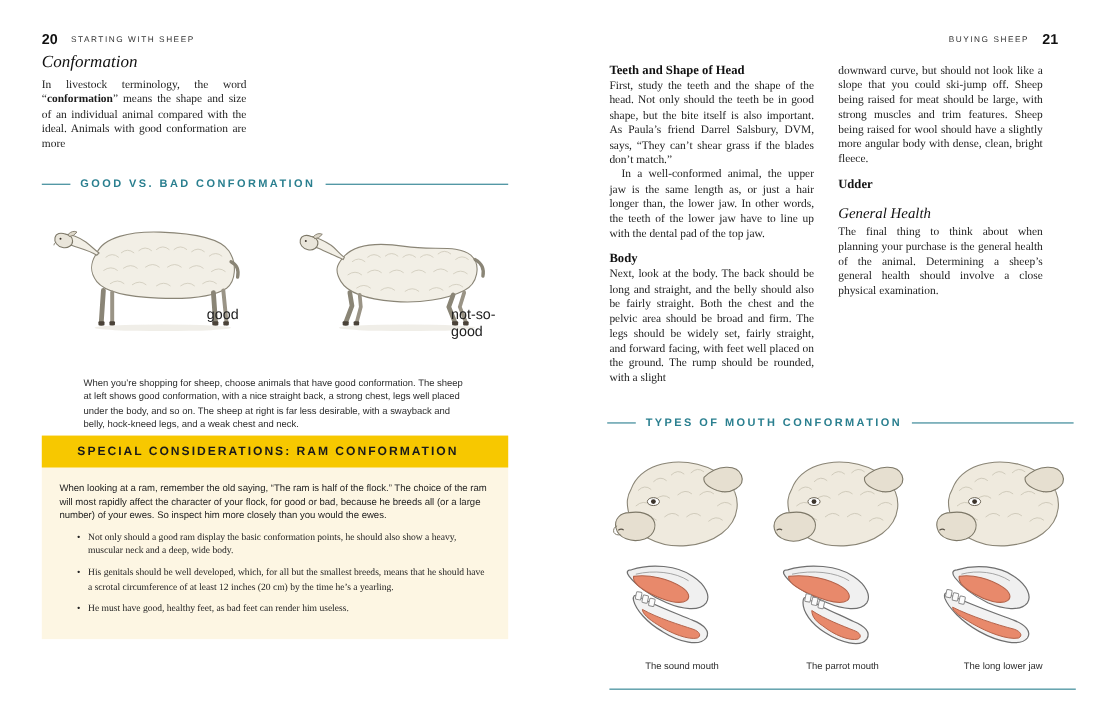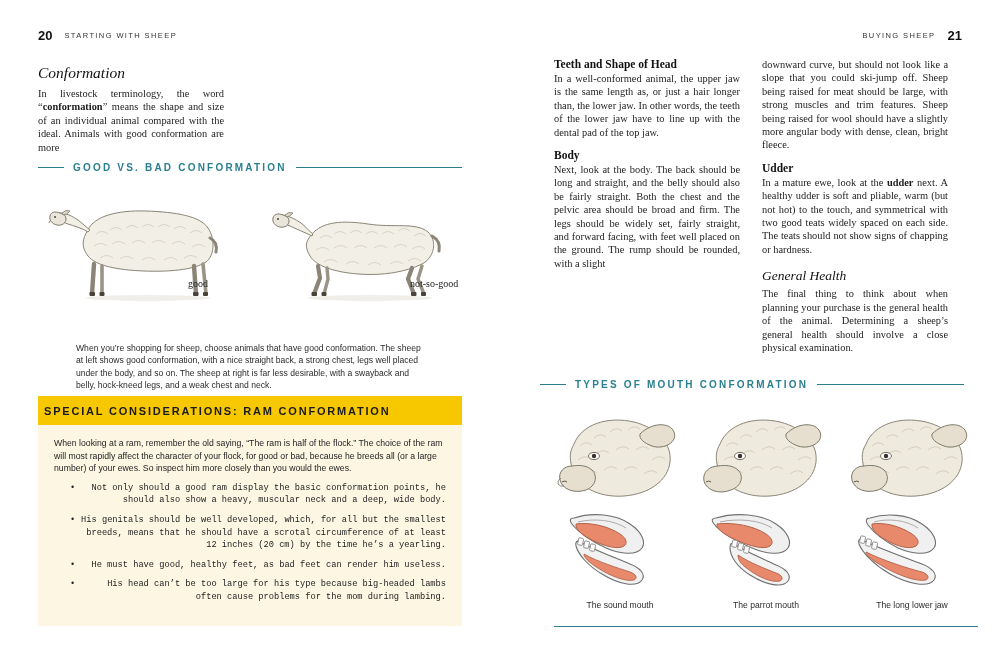--- a/index.html
+++ b/index.html
@@ -68,47 +68,47 @@
 
   
   .illo-block { position: absolute; }
   .sheep-row { position: relative; width: 424px; height: 130px; }
   .caption {
     font-family: "Liberation Sans", sans-serif;
     font-size: 8.6px; line-height: 12.4px; color: #2b2b2b;
   }
   .tick-label {
     position: absolute;
-    font-family: Liberation Serif, serif;
-    font-size: 10px; color: #222;
+    font-family: Liberation Sans, sans-serif;
+    font-size: 13px; color: #222;
   }
 
   
   .sidebar-box {
     position: absolute; width: 424px;
     background: #fdf6e3; border: 0;
   }
   .sidebar-title {
     background: #f7c800; color: #1a1a1a;
     font-family: "Liberation Sans", sans-serif;
     font-size: 11px; font-weight: bold; letter-spacing: 1.8px;
-    text-align: left; padding: 9px 19px 8px 6px; text-transform: uppercase;
+    text-align: center; padding: 9px 19px 8px 6px; text-transform: uppercase;
   }
   .sidebar-body { padding: 12px 16px 14px 16px; }
   .sidebar-body p {
     margin: 0 0 7px 0;
     font-family: "Liberation Sans", sans-serif;
     font-size: 8.7px; line-height: 12.6px; color: #232323;
   }
   .sidebar-body ul { margin: 2px 0 8px 0; padding-left: 16px; list-style: none; }
   .sidebar-body li {
     position: relative;
-    font-family: Liberation Mono, monospace;
+    font-family: Liberation Serif, serif;
     font-size: 8.7px; line-height: 12.6px; color: #232323;
-    margin-bottom: 7px; padding-left: 10px; text-align: right;
+    margin-bottom: 7px; padding-left: 10px;
   }
   .sidebar-body li:before {
     content: "\2022"; position: absolute; left: 0; top: 0; color: #232323;
   }
   .sidebar-body p.last { margin-bottom: 0; }
 
   
   .mouth-fig { position: absolute; width: 424px; }
   .mouth-grid { display: flex; gap: 14px; }
   .mouth-cell { width: 132px; text-align: center; }
@@ -127,21 +127,21 @@
 
 <div class="spread">
 
   <div class="page">
 
     <div class="runhead left">
       <span class="folio">20</span>
       <span class="runtitle">Starting with Sheep</span>
     </div>
 
-    <div class="cols" style="top:64px; left:38px;flex-direction:column;">
+    <div class="cols" style="top:48px; left:38px;flex-direction:column;">
       <div class="col">
         <h2 class="sec">Conformation</h2>
         <p class="body">In livestock terminology, the word “<b>conformation</b>” means the shape and size of an individual animal compared with the ideal. Animals with good conformation are more</p>
       </div>
     </div>
 
     <div class="featurehead" style="top:162px; left:38px;">
       <div class="rule short"></div>
       <div class="label">Good vs. Bad Conformation</div>
       <div class="rule"></div>
@@ -250,54 +250,53 @@
     </div>
 
     <div class="sidebar-box" style="top:396px; left:38px;">
       <div class="sidebar-title">Special Considerations: Ram Conformation</div>
       <div class="sidebar-body">
         <p>When looking at a ram, remember the old saying, “The ram is half of the flock.” The choice of the ram will most rapidly affect the character of your flock, for good or bad, because he breeds all (or a large number) of your ewes. So inspect him more closely than you would the ewes.</p>
         <ul>
           <li>Not only should a good ram display the basic conformation points, he should also show a heavy, muscular neck and a deep, wide body.</li>
           <li>His genitals should be well developed, which, for all but the smallest breeds, means that he should have a scrotal circumference of at least 12 inches (20 cm) by the time he’s a yearling.</li>
           <li>He must have good, healthy feet, as bad feet can render him useless.</li>
-          <li>His head can’t be too large for his type because big-headed lambs often cause problems for the mom during lambing.</li>
         </ul>
       </div>
     </div>
   </div>
 
   <div class="page">
 
     <div class="runhead right">
       <span class="runtitle">Buying Sheep</span>
       <span class="folio">21</span>
     </div>
 
     <div class="cols" style="top:58px; left:54px;">
       <div class="col">
         <h3 class="sub" style="margin-top:0">Teeth and Shape of Head</h3>
+        <p class="body">First, study the teeth and the shape of the head. Not only should the teeth be in good shape, but the bite itself is also important. As Paula’s friend Darrel Salsbury, DVM, says, “They can’t shear grass if the blades don’t match.”</p>
         <p class="body">In a well-conformed animal, the upper jaw is the same length as, or just a hair longer than, the lower jaw. In other words, the teeth of the lower jaw have to line up with the dental pad of the top jaw.</p>
 
         <h3 class="sub">Body</h3>
         <p class="body">Next, look at the body. The back should be long and straight, and the belly should also be fairly straight. Both the chest and the pelvic area should be broad and firm. The legs should be widely set, fairly straight, and forward facing, with feet well placed on the ground. The rump should be rounded, with a slight</p>
       </div>
 
       <div class="col">
         <p class="body" style="text-indent:0">downward curve, but should not look like a slope that you could ski-jump off. Sheep being raised for meat should be large, with strong muscles and trim features. Sheep being raised for wool should have a slightly more angular body with dense, clean, bright fleece.</p>
 
         <h3 class="sub">Udder</h3>
-        <p class="body">In a mature ewe, look at the <b>udder</b> next. A healthy udder is soft and pliable, warm (but not hot) to the touch, and symmetrical with two good teats widely spaced on each side. The teats should not show signs of chapping or hardness.</p>
 
         <h2 class="sec" style="font-size:13.5px; margin:12px 0 3px 0;">General Health</h2>
         <p class="body">The final thing to think about when planning your purchase is the general health of the animal. Determining a sheep’s general health should involve a close physical examination.</p>
       </div>
     </div>
 
-    <div class="featurehead" style="top:379px; left:40px;">
+    <div class="featurehead" style="top:379px; left:52px;">
       <div class="rule short"></div>
       <div class="label">Types of Mouth Conformation</div>
       <div class="rule"></div>
     </div>
 
     <div class="mouth-fig" style="top:404px; left:54px;">
       <div class="mouth-grid">
 
         <div class="mouth-cell">
           <svg width="132" height="190" viewBox="0 0 132 190">

